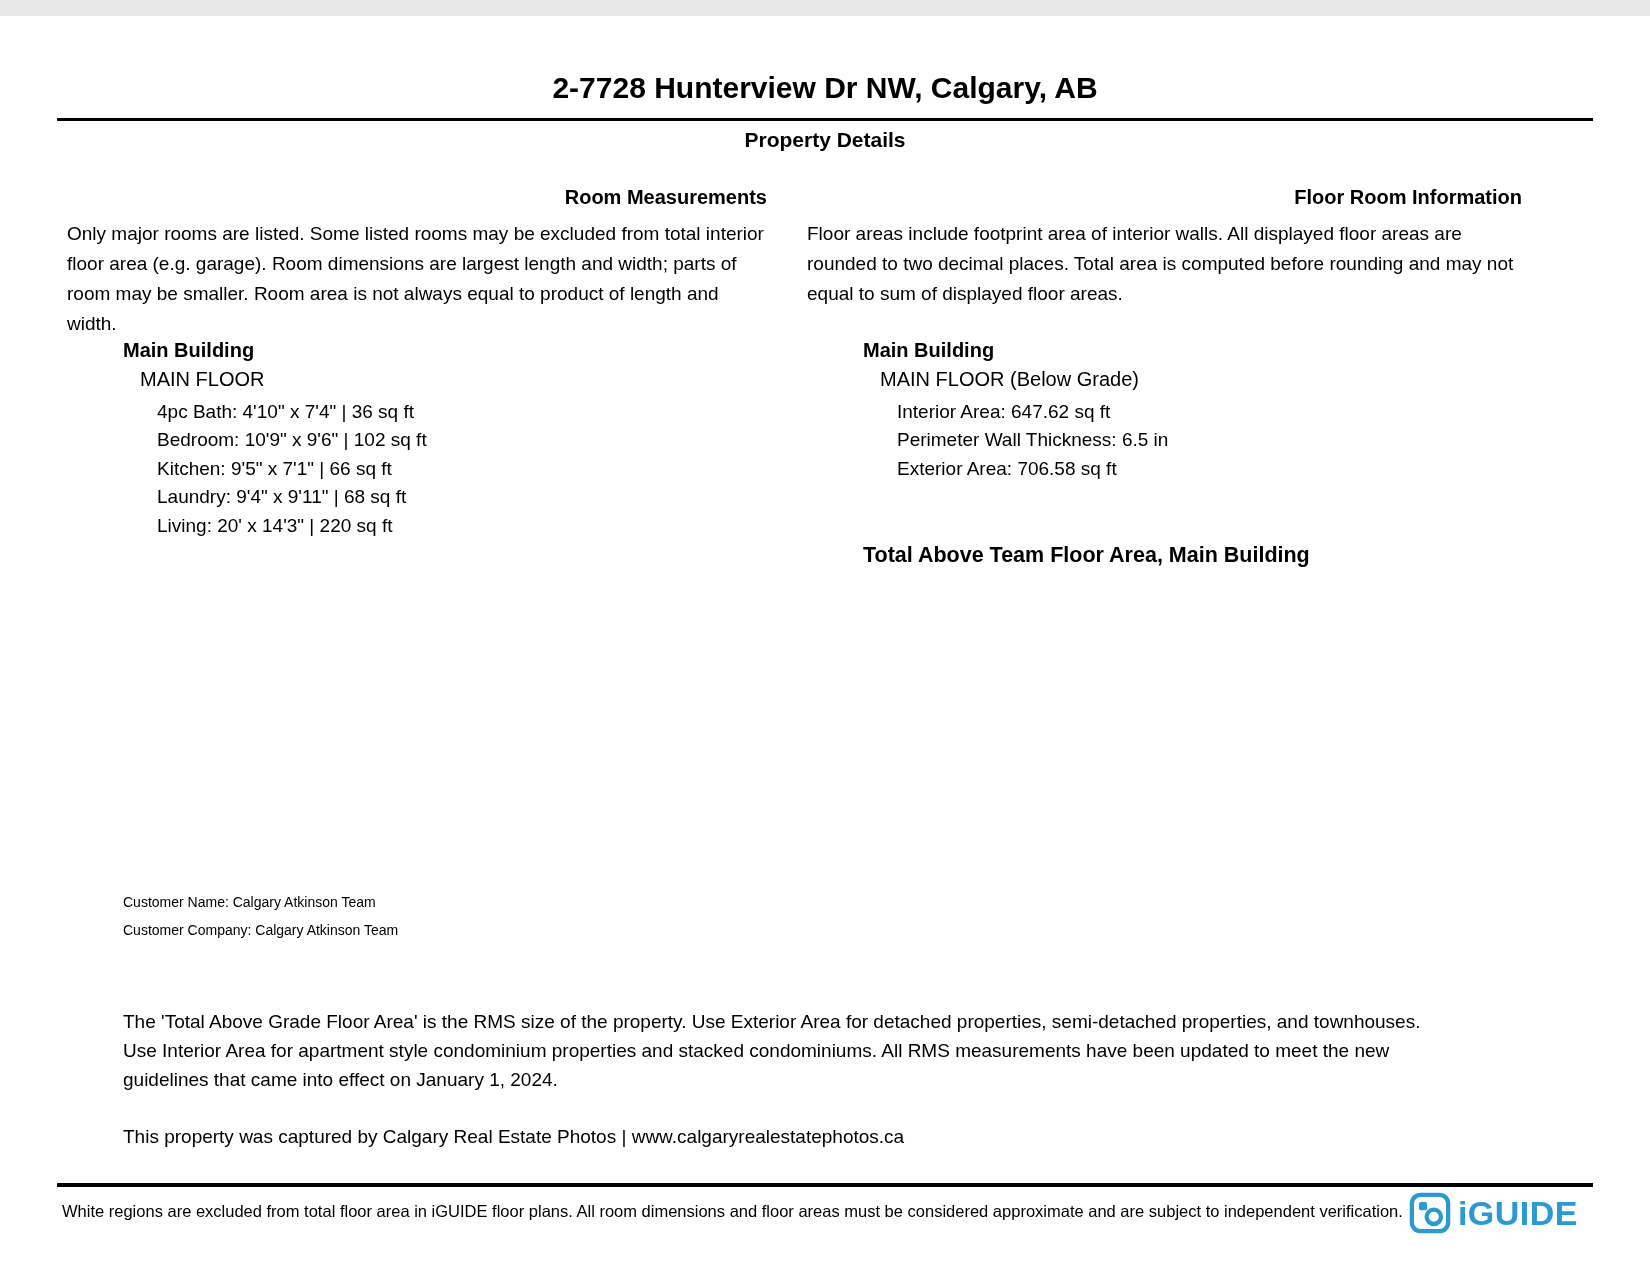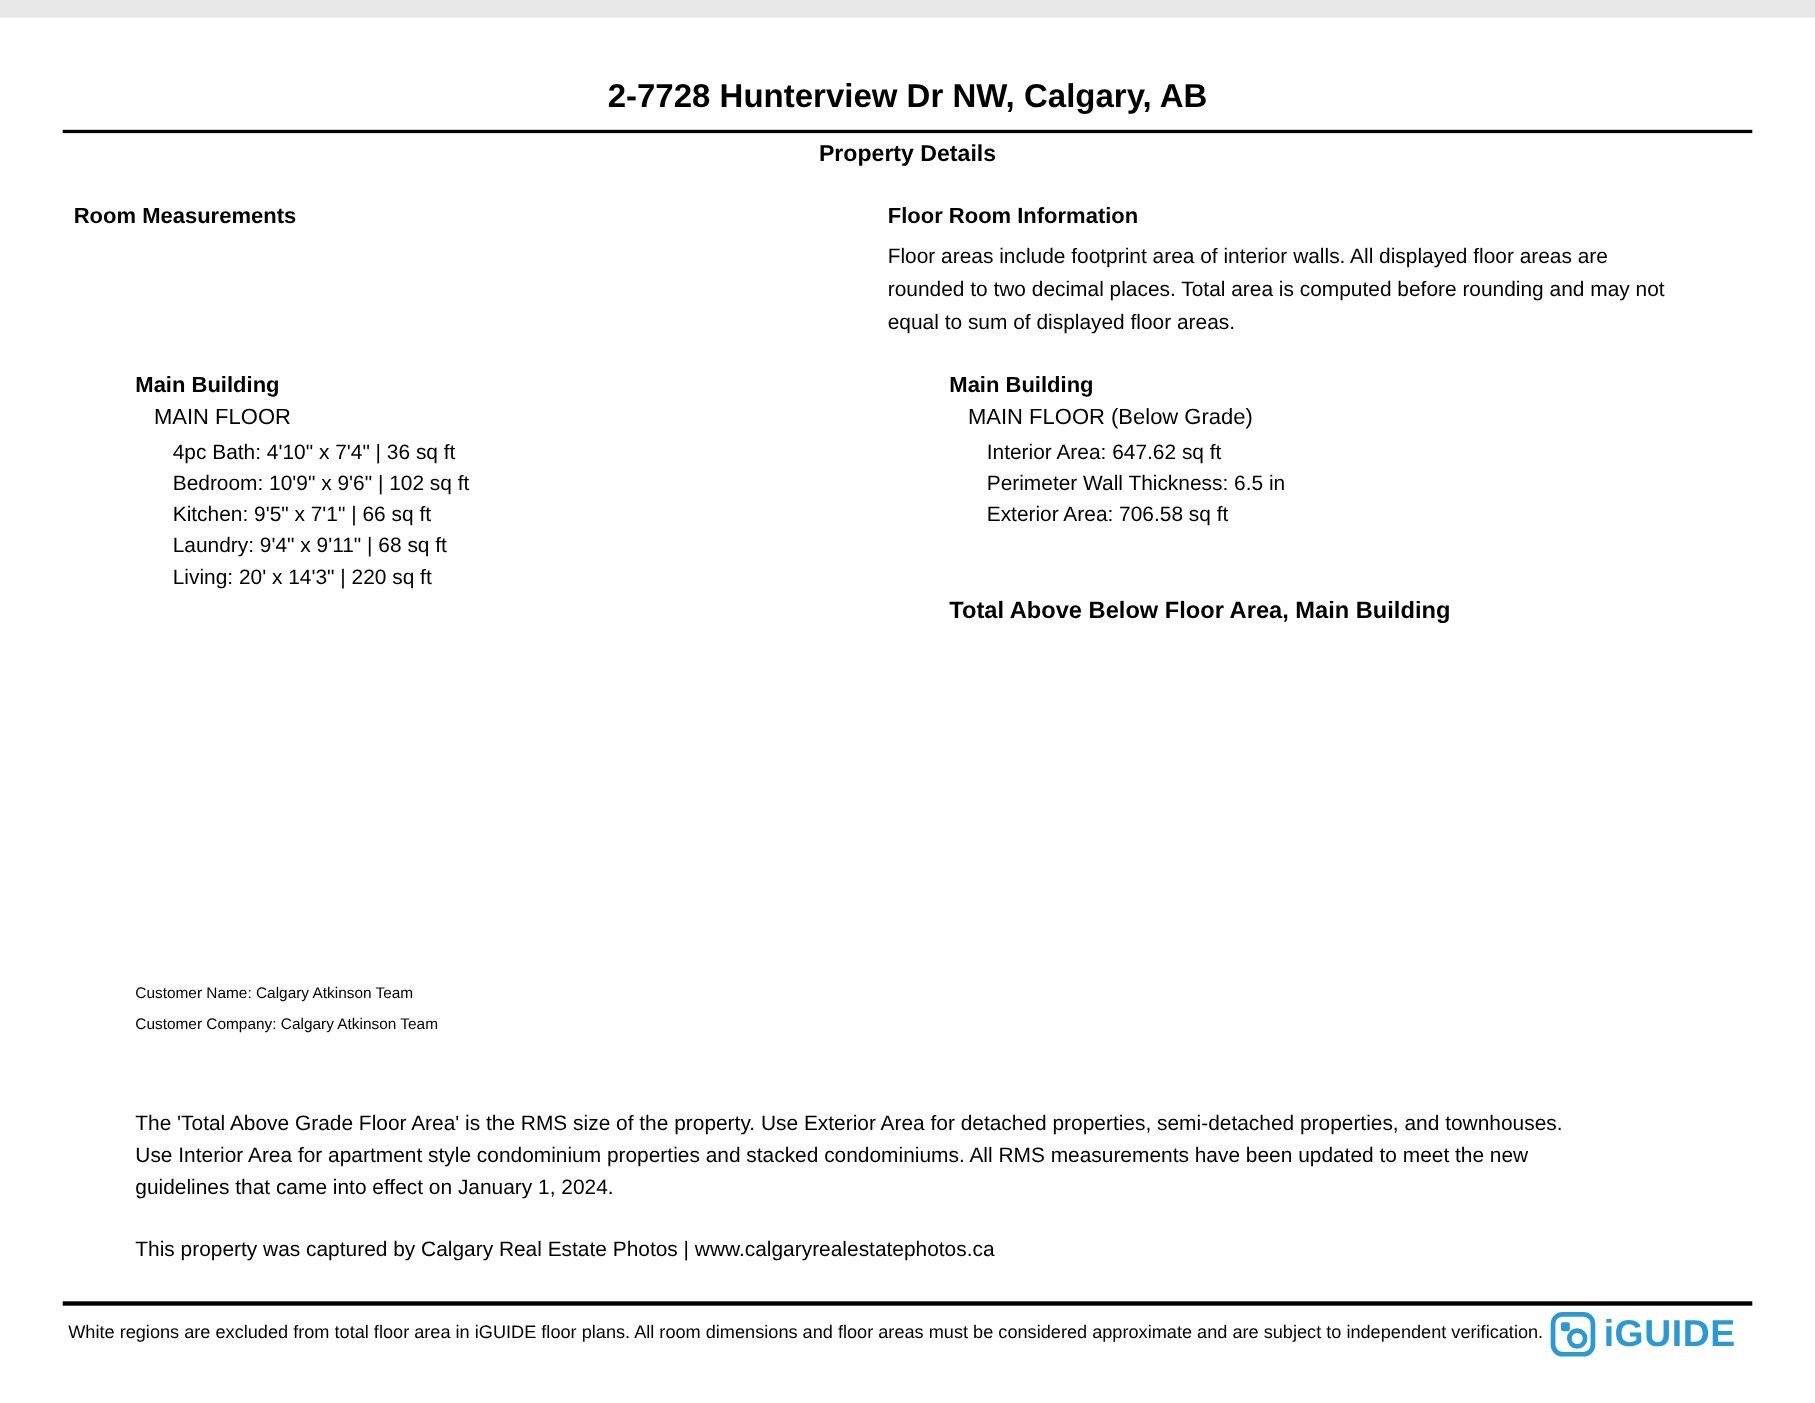--- a/index.html
+++ b/index.html
@@ -20,21 +20,21 @@
   .rule-top {
     position: absolute; top: 102px; left: 57px; width: 1536px; height: 3px;
     background: #000;
   }
   .subtitle {
     position: absolute; top: 112px; left: 0; width: 100%;
     text-align: center; font-size: 21px; font-weight: bold; margin: 0;
   }
   .section-left  { position: absolute; left: 67px;  top: 170px; width: 700px; }
   .section-right { position: absolute; left: 807px; top: 170px; width: 715px; }
-  .section-heading { font-size: 20px; font-weight: bold; margin: 0 0 10px 0; }
+  .section-heading { font-size: 20px; font-weight: bold; margin: 0 0 10px 0; text-align: right; }
   .section-desc { font-size: 19px; line-height: 30px; margin: 0; }
 
   .building-left  { position: absolute; left: 123px; top: 320px; }
   .building-right { position: absolute; left: 863px; top: 320px; }
   .building-name { font-size: 20px; font-weight: bold; line-height: 29px; }
   .floor-name { font-size: 20px; line-height: 29px; margin-left: 17px; }
   .items { margin-left: 34px; margin-top: 4px; }
   .item { font-size: 19px; line-height: 28.4px; }
 
   .total-heading {
@@ -76,20 +76,21 @@
 <body>
 
 <div class="page">
 
   <h1 class="title">2-7728 Hunterview Dr NW, Calgary, AB</h1>
   <div class="rule-top"></div>
   <h2 class="subtitle">Property Details</h2>
 
   <section class="section-left">
     <h3 class="section-heading">Room Measurements</h3>
+    <p class="section-desc">Only major rooms are listed. Some listed rooms may be excluded from total interior floor area (e.g. garage). Room dimensions are largest length and width; parts of room may be smaller. Room area is not always equal to product of length and width.</p>
   </section>
 
   <div class="building-left">
     <div class="building-name">Main Building</div>
     <div class="floor-name">MAIN FLOOR</div>
     <div class="items">
       <div class="item">4pc Bath: 4'10" x 7'4" | 36 sq ft</div>
       <div class="item">Bedroom: 10'9" x 9'6" | 102 sq ft</div>
       <div class="item">Kitchen: 9'5" x 7'1" | 66 sq ft</div>
       <div class="item">Laundry: 9'4" x 9'11" | 68 sq ft</div>
@@ -105,21 +106,21 @@
   <div class="building-right">
     <div class="building-name">Main Building</div>
     <div class="floor-name">MAIN FLOOR (Below Grade)</div>
     <div class="items">
       <div class="item">Interior Area: 647.62 sq ft</div>
       <div class="item">Perimeter Wall Thickness: 6.5 in</div>
       <div class="item">Exterior Area: 706.58 sq ft</div>
     </div>
   </div>
 
-  <h3 class="total-heading">Total Above Below Floor Area, Main Building</h3>
+  <h3 class="total-heading">Total Above Team Floor Area, Main Building</h3>
 
   <div class="customer">
     <div>Customer Name: Calgary Atkinson Team</div>
     <div>Customer Company: Calgary Atkinson Team</div>
   </div>
 
   <p class="notes">The 'Total Above Grade Floor Area' is the RMS size of the property. Use Exterior Area for detached properties, semi-detached properties, and townhouses. Use Interior Area for apartment style condominium properties and stacked condominiums. All RMS measurements have been updated to meet the new guidelines that came into effect on January 1, 2024.</p>
 
   <p class="capture">This property was captured by Calgary Real Estate Photos | www.calgaryrealestatephotos.ca</p>
 

